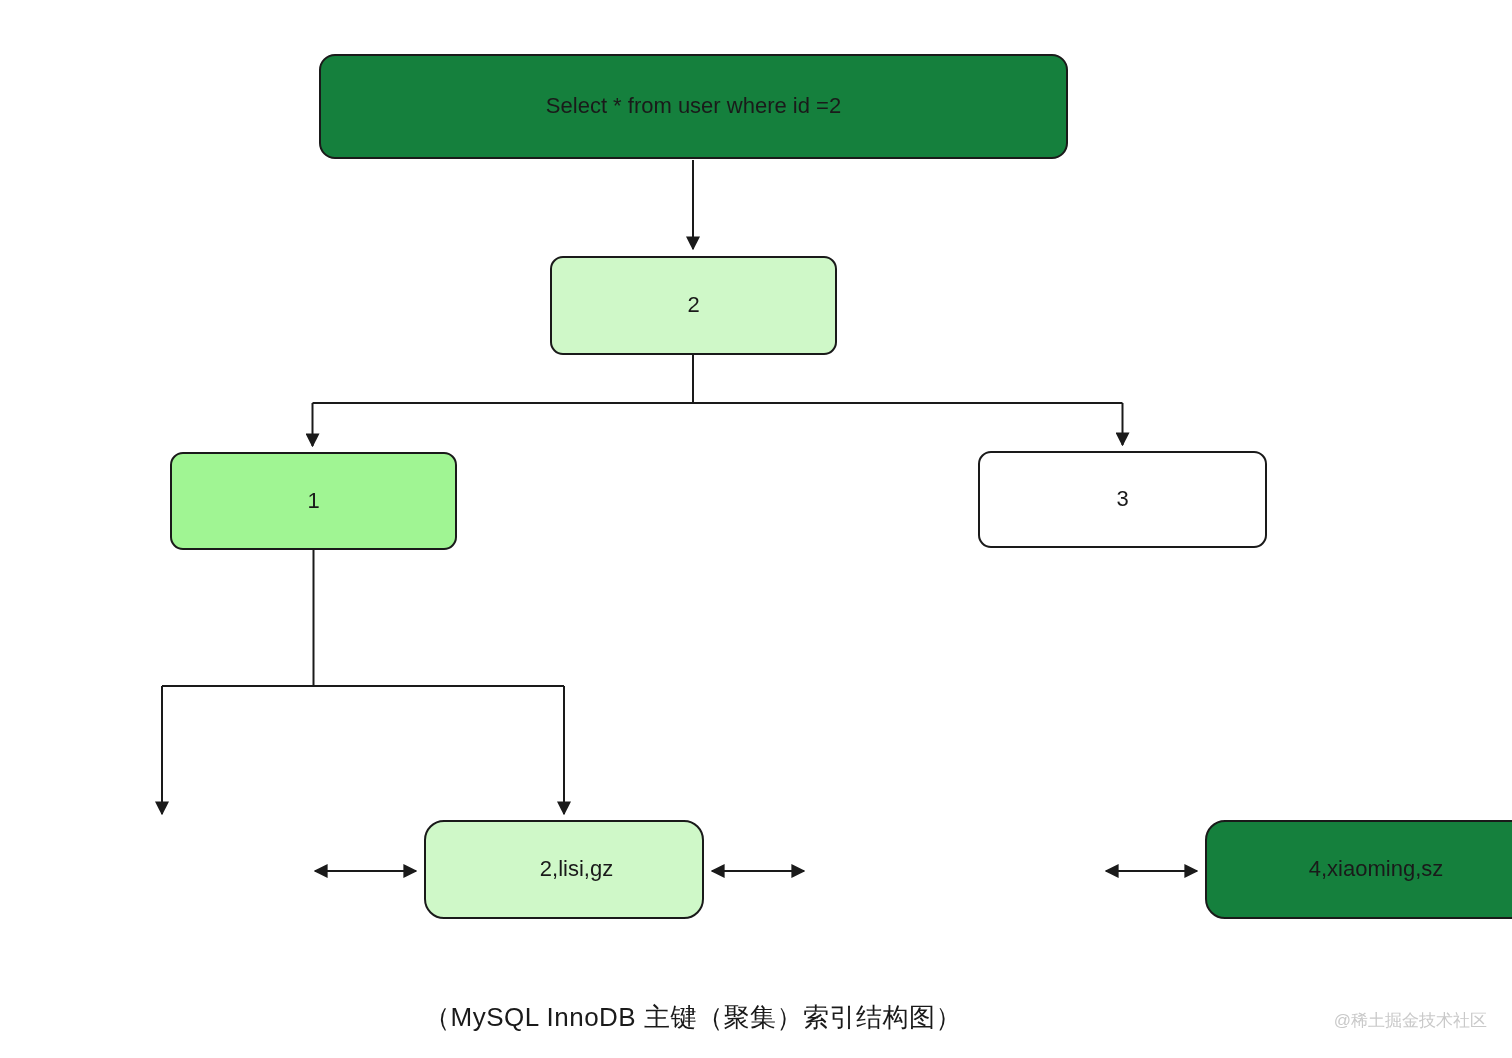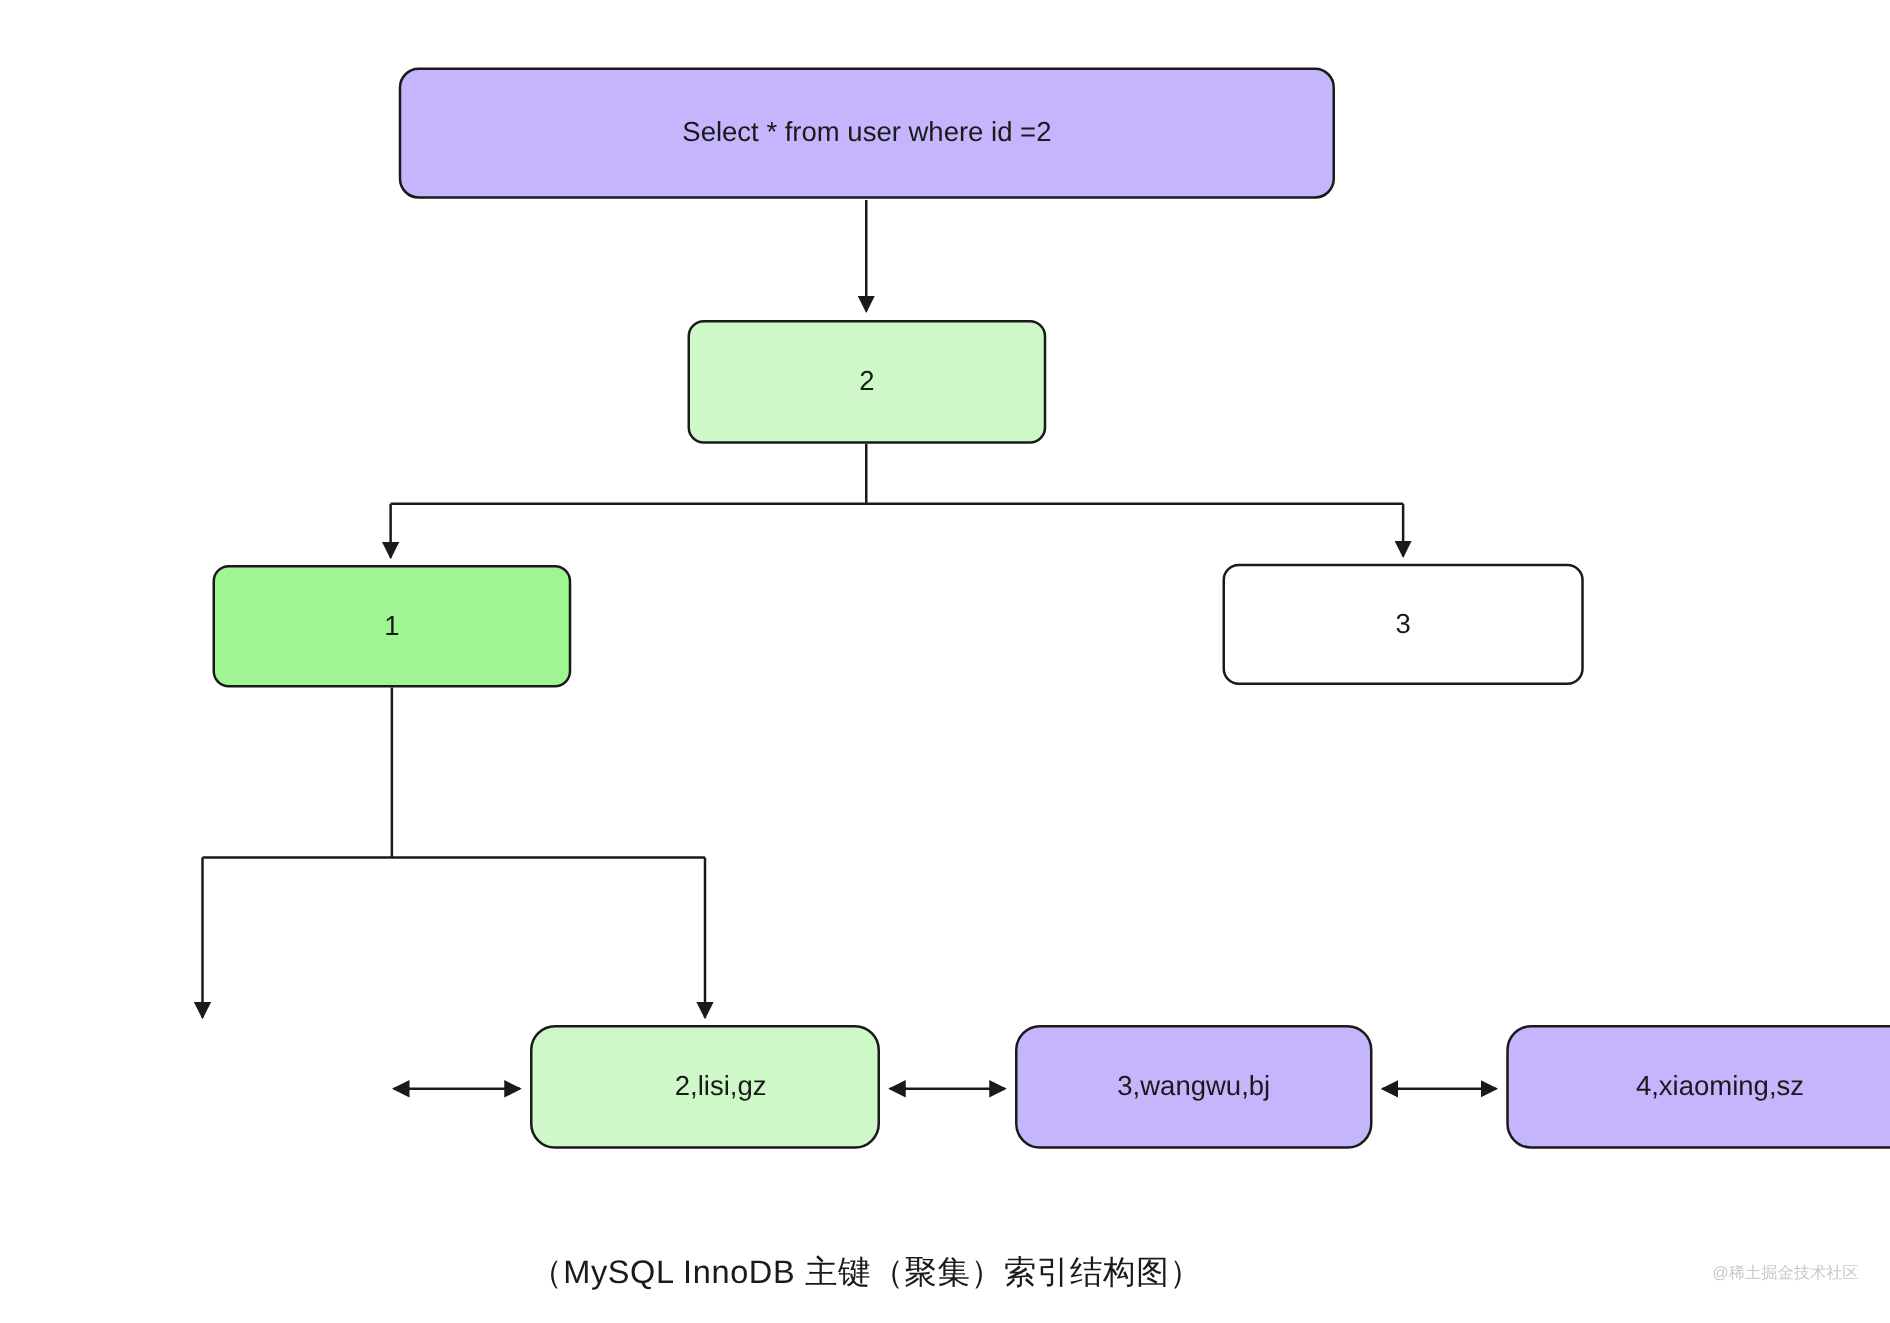--- a/index.html
+++ b/index.html
@@ -20,21 +20,21 @@
     position: absolute;
     left: 0;
     top: 0;
     width: 1512px;
     height: 1058px;
   }
   .node {
     position: absolute;
     box-sizing: border-box;
     border: 2px solid #1a1a1a;
-    background: #c4b5fd;
+    background: #15803d;
     display: flex;
     align-items: center;
     justify-content: center;
     font-size: 22px;
     line-height: 1.2;
     text-align: center;
   }
   .node.query {
     left: 319px; top: 54px; width: 749px; height: 105px;
     border-radius: 16px;
@@ -55,21 +55,21 @@
     width: 1386px;
     text-align: center;
     font-size: 26px;
     color: #1a1a1a;
     letter-spacing: 0.5px;
   }
   .watermark {
     position: absolute;
     right: 25px;
     top: 1009px;
-    font-size: 13px;
+    font-size: 17px;
     color: #c9c9c9;
   }
 </style>
 </head>
 <body>
 
 <div class="canvas">
 
   <svg class="connectors" viewBox="0 0 1512 1058" xmlns="http://www.w3.org/2000/svg">
     <defs>
@@ -105,23 +105,20 @@
   <div class="node internal left-node">
     <span>1</span>
   </div>
   <div class="node internal right-node">
     <span>3</span>
   </div>
 
   <div class="node leaf leaf-2">
     <span>2,lisi,gz</span>
   </div>
-  <div class="node leaf leaf-3">
-    <span>3,wangwu,bj</span>
-  </div>
   <div class="node leaf leaf-4">
     <span>4,xiaoming,sz</span>
   </div>
 
   <div class="caption">（MySQL InnoDB 主键（聚集）索引结构图）</div>
 
   <div class="watermark">@稀土掘金技术社区</div>
 
 </div>
 

